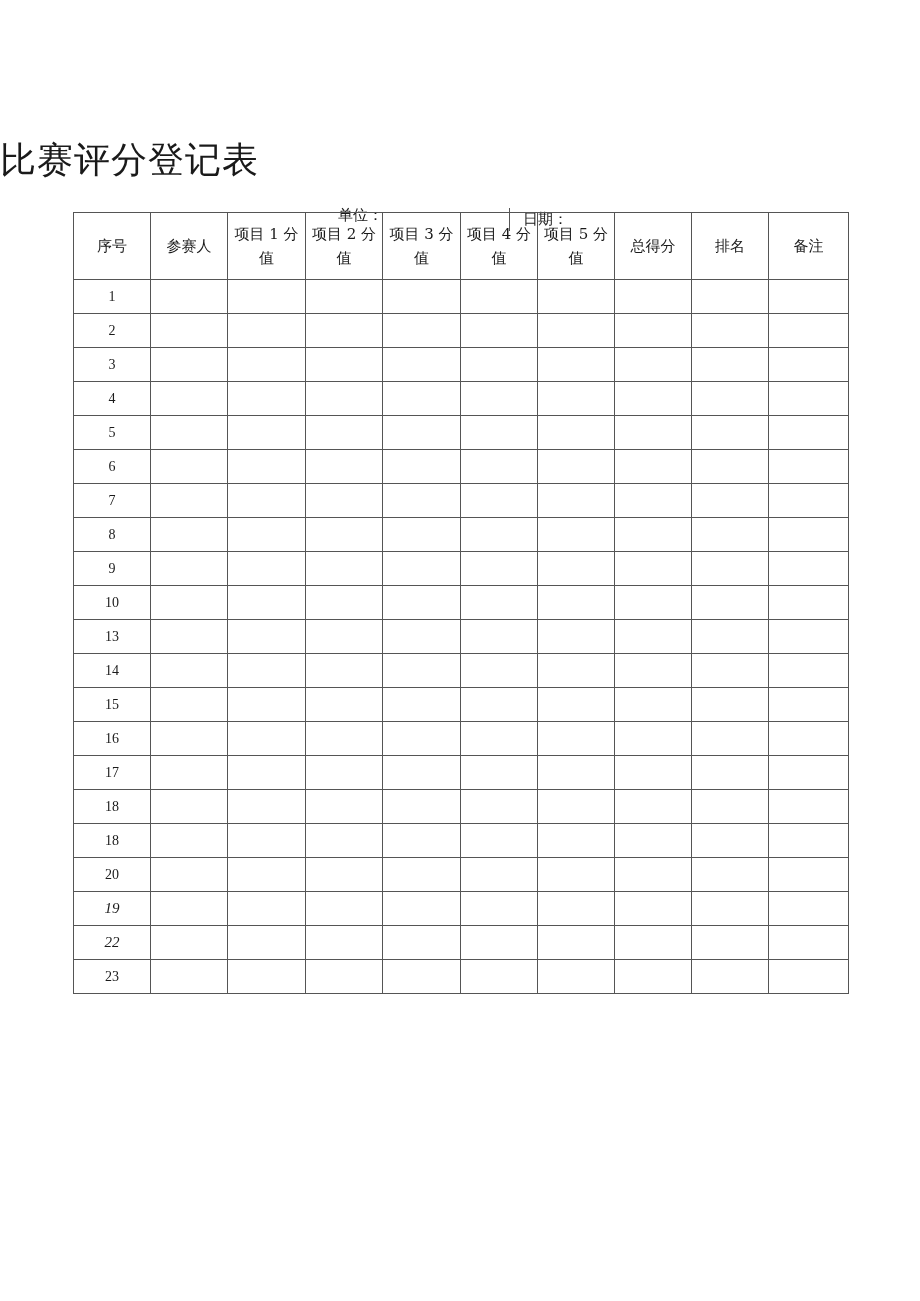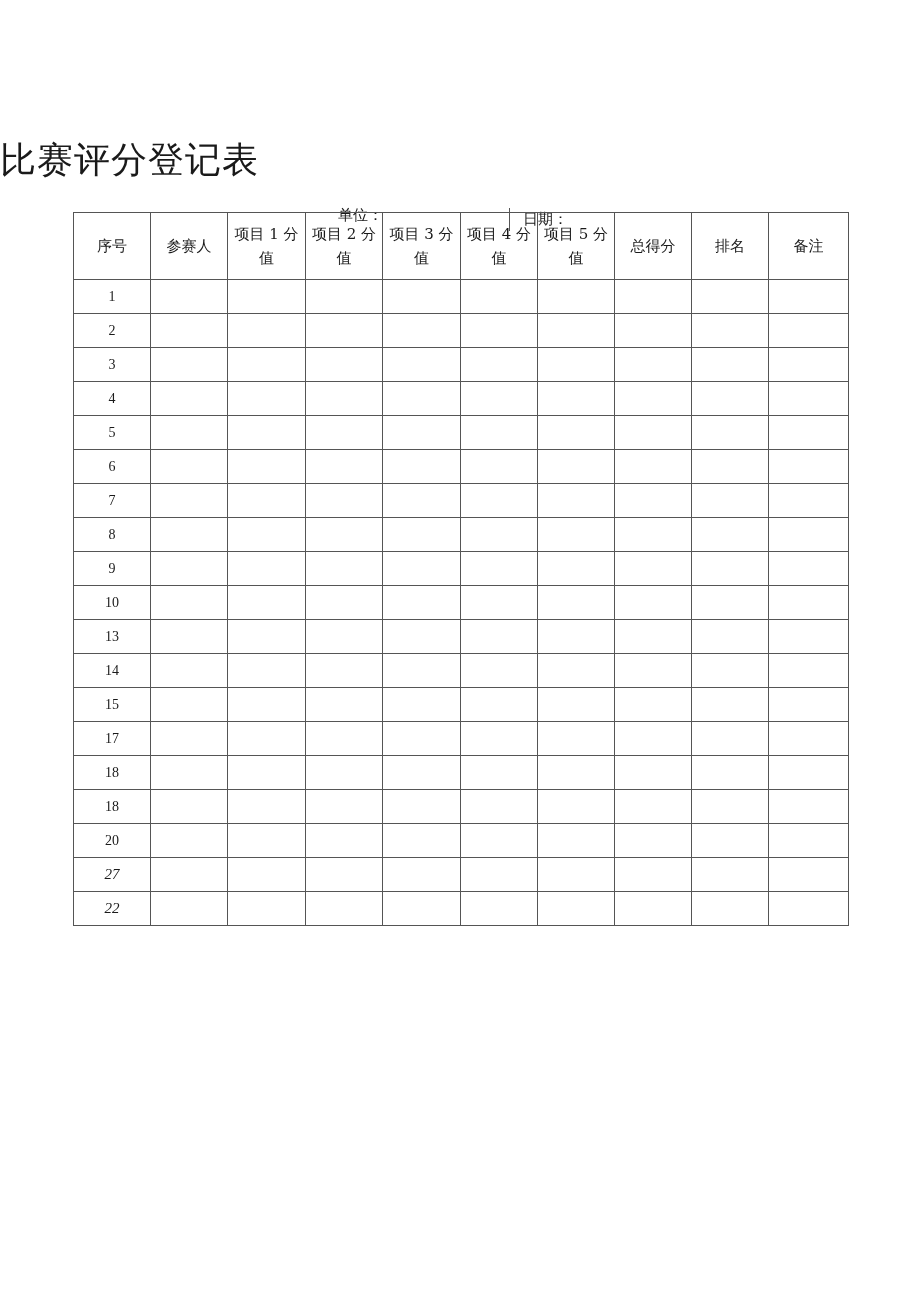--- a/index.html
+++ b/index.html
@@ -201,20 +201,32 @@
         <td></td>
         <td></td>
         <td></td>
         <td></td>
         <td></td>
         <td></td>
         <td></td>
         <td></td>
       </tr>
       <tr>
+        <td>16</td>
+        <td></td>
+        <td></td>
+        <td></td>
+        <td></td>
+        <td></td>
+        <td></td>
+        <td></td>
+        <td></td>
+        <td></td>
+      </tr>
+      <tr>
         <td>17</td>
         <td></td>
         <td></td>
         <td></td>
         <td></td>
         <td></td>
         <td></td>
         <td></td>
         <td></td>
         <td></td>
@@ -249,33 +261,45 @@
         <td></td>
         <td></td>
         <td></td>
         <td></td>
         <td></td>
         <td></td>
         <td></td>
         <td></td>
       </tr>
       <tr>
-        <td class="italic">27</td>
+        <td class="italic">19</td>
         <td></td>
         <td></td>
         <td></td>
         <td></td>
         <td></td>
         <td></td>
         <td></td>
         <td></td>
         <td></td>
       </tr>
       <tr>
         <td class="italic">22</td>
+        <td></td>
+        <td></td>
+        <td></td>
+        <td></td>
+        <td></td>
+        <td></td>
+        <td></td>
+        <td></td>
+        <td></td>
+      </tr>
+      <tr>
+        <td>23</td>
         <td></td>
         <td></td>
         <td></td>
         <td></td>
         <td></td>
         <td></td>
         <td></td>
         <td></td>
         <td></td>
       </tr>

